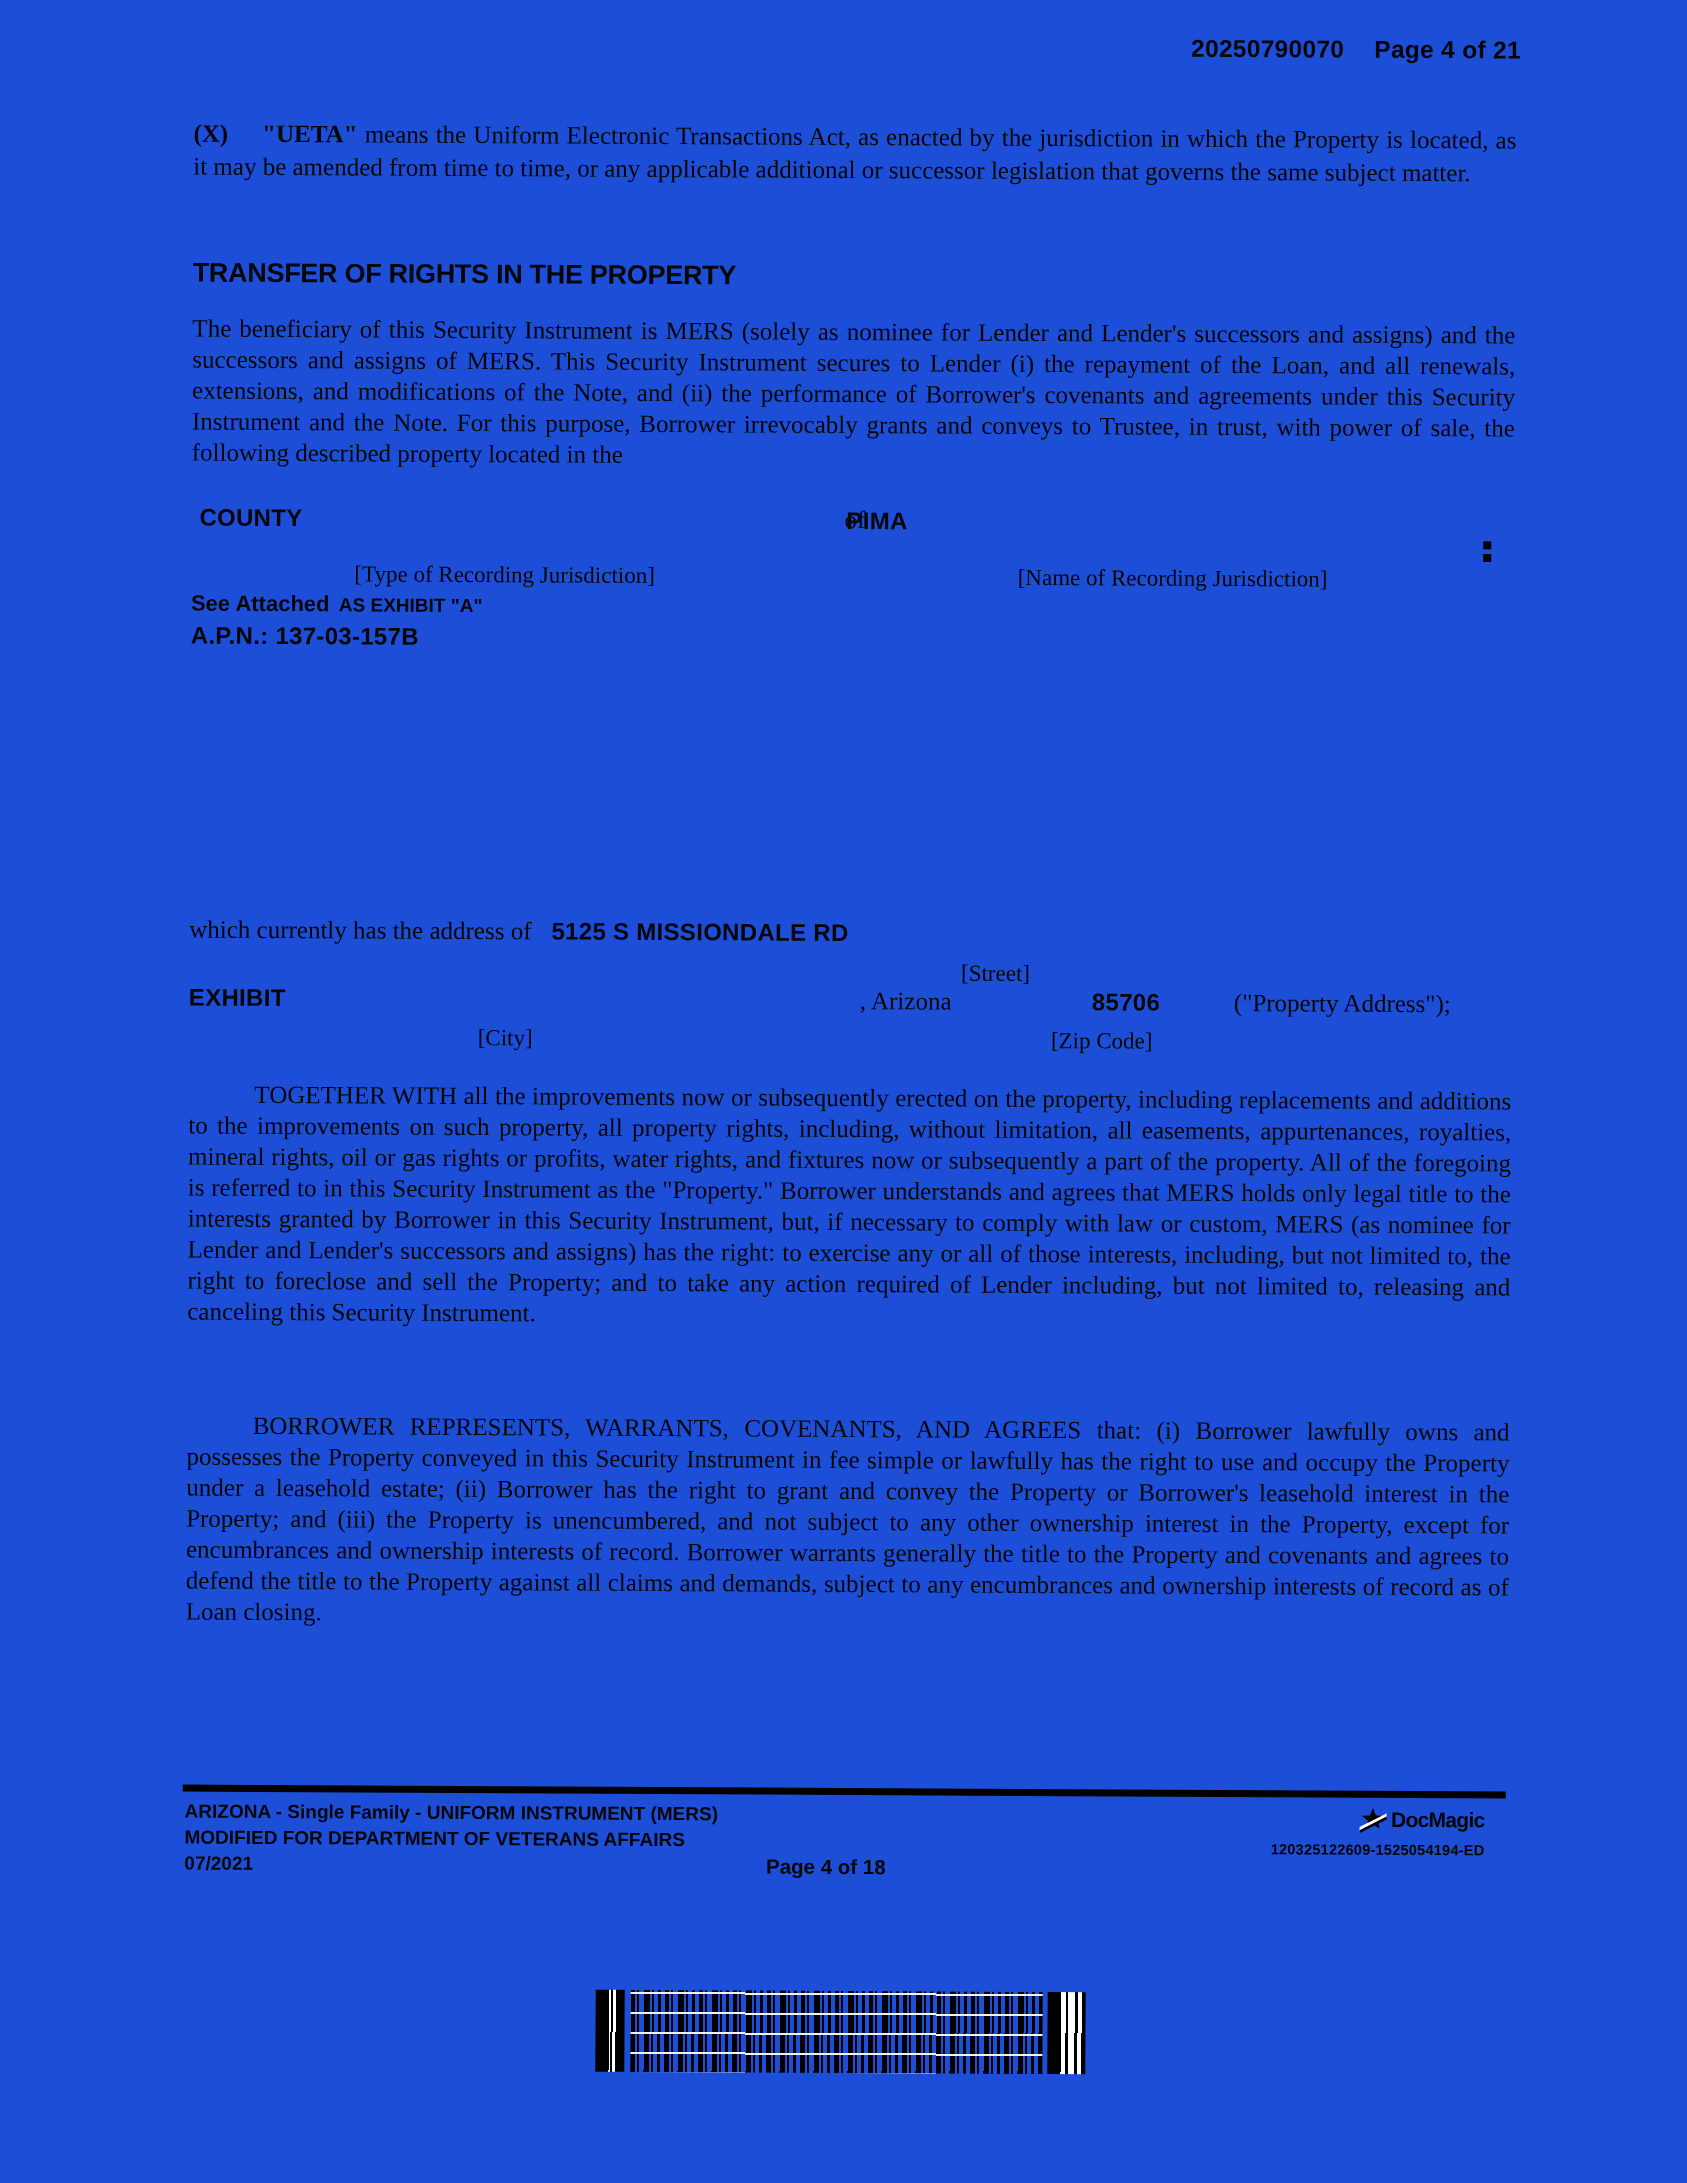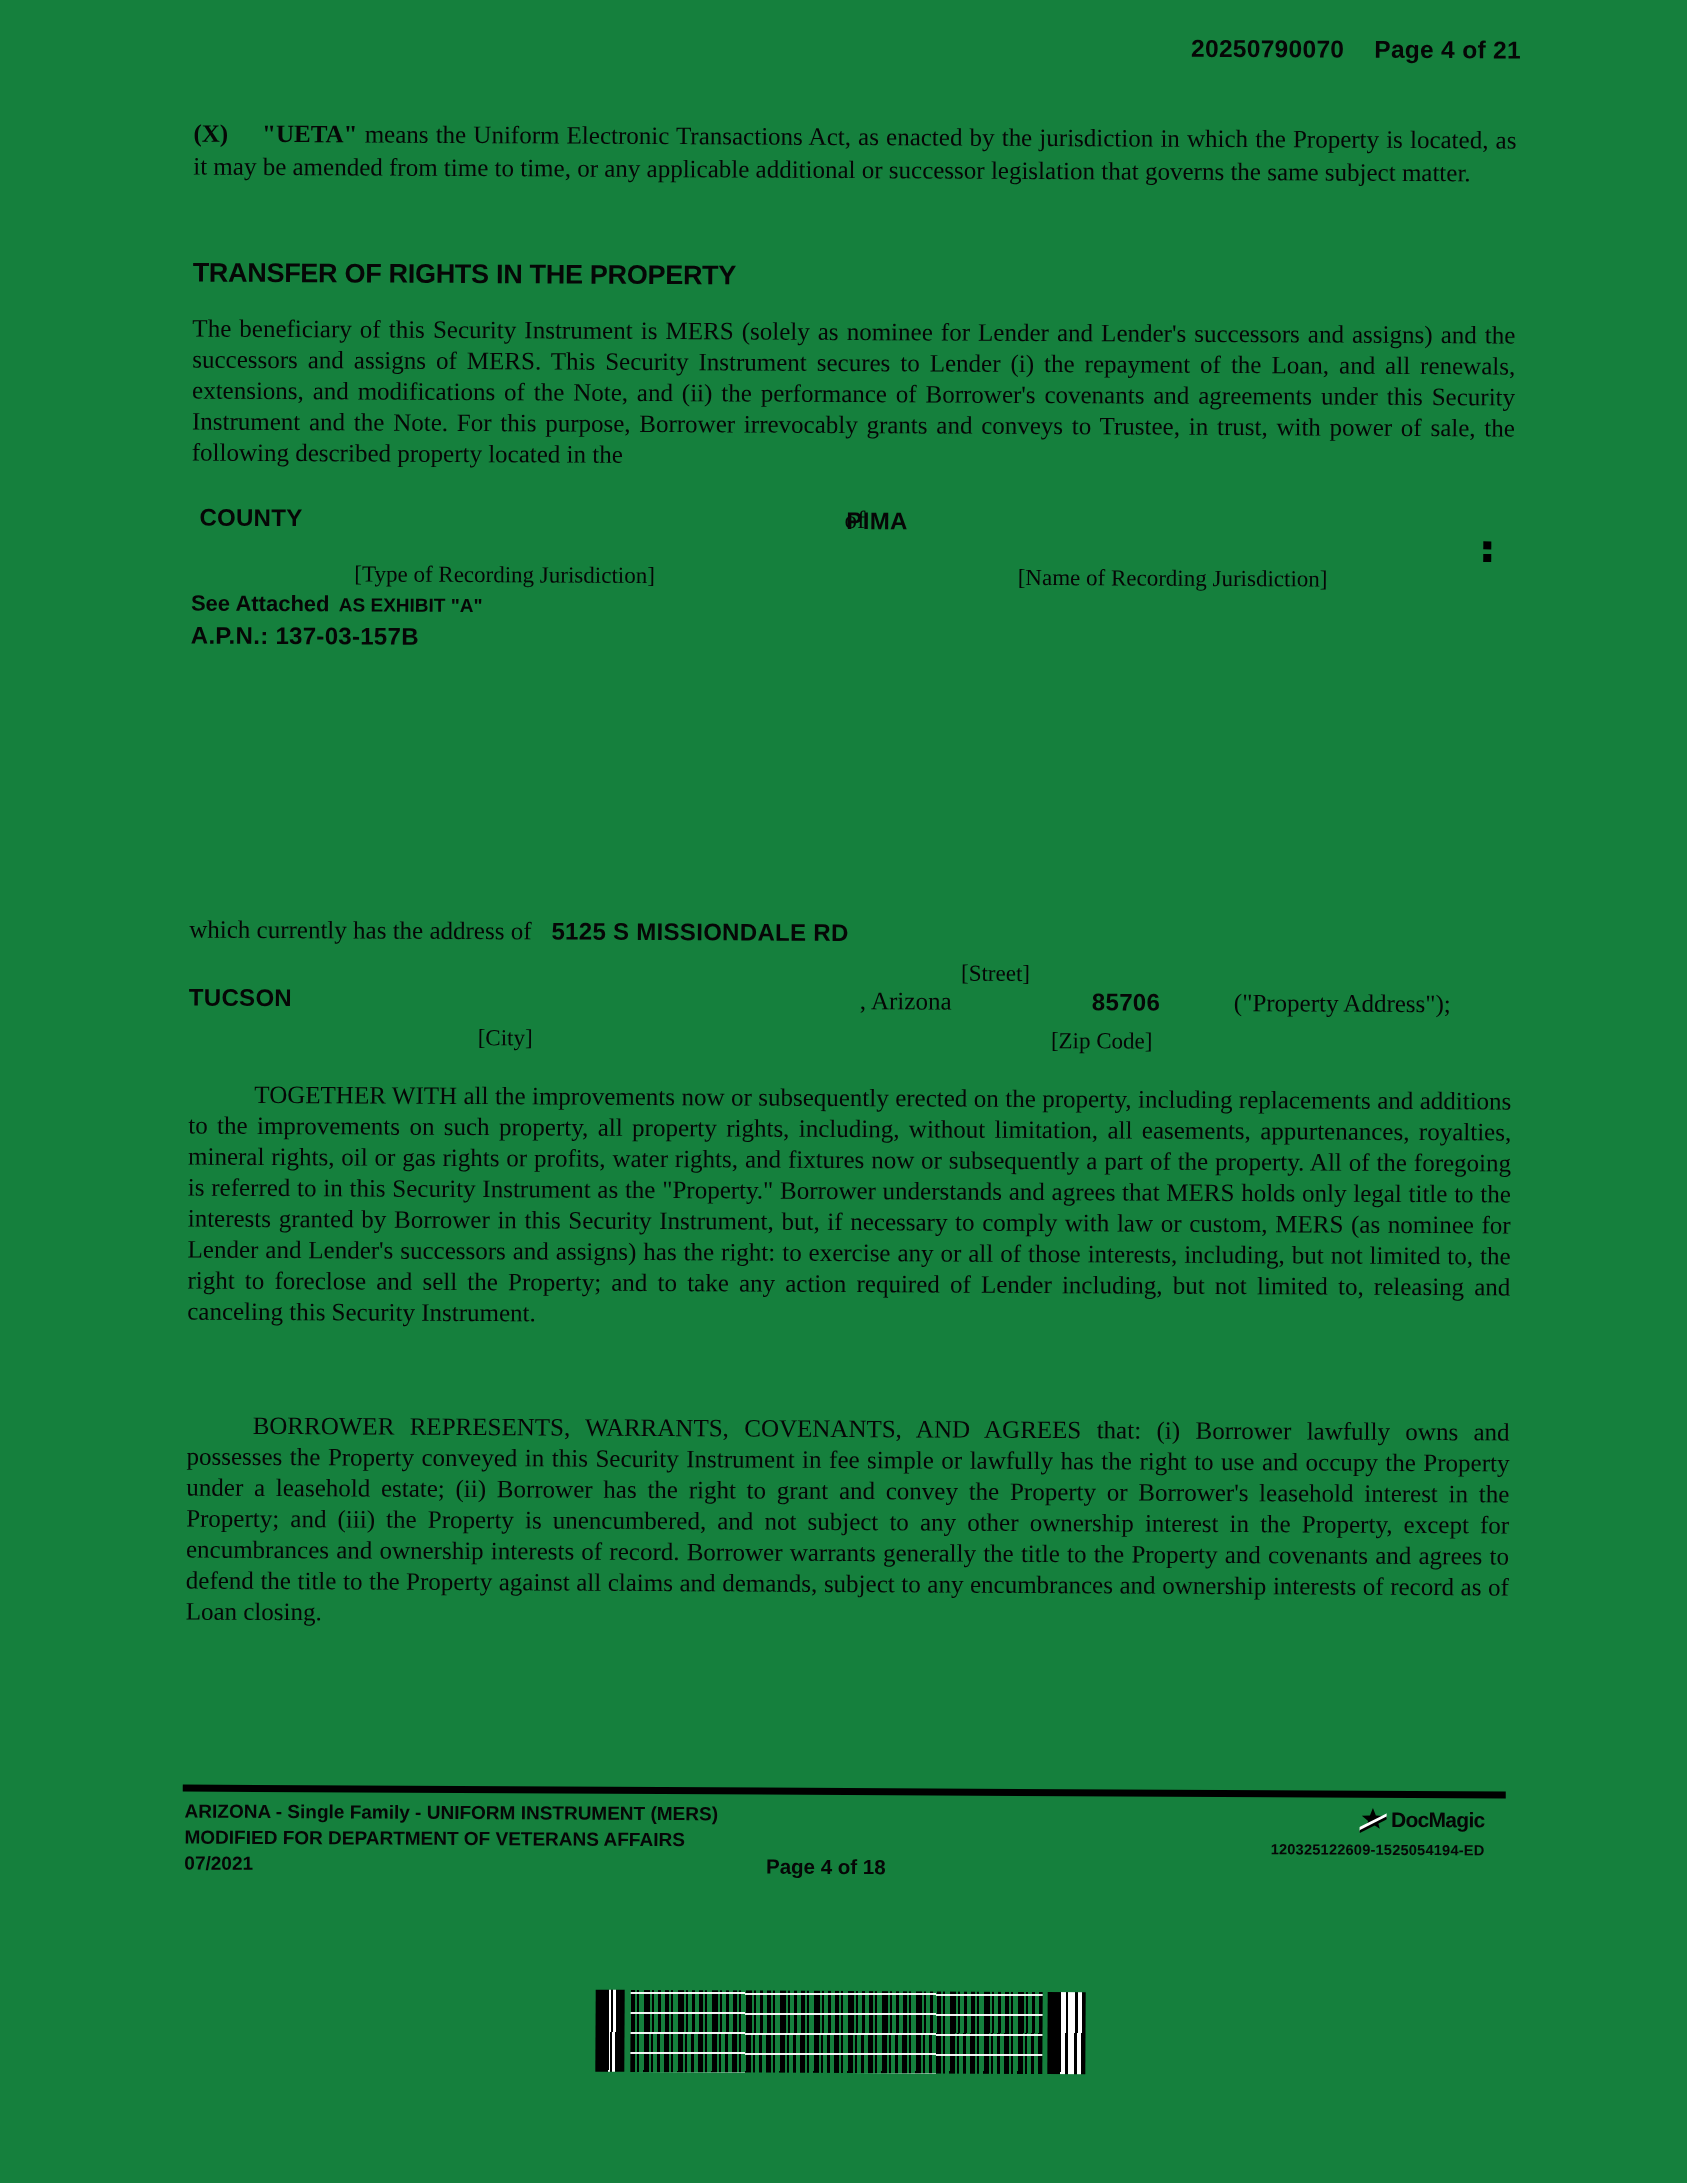--- a/index.html
+++ b/index.html
@@ -1,16 +1,16 @@
 <!DOCTYPE html>
 <html style="font-size:10.6px"><head>
 <meta charset="utf-8">
 <style>
   html,body{margin:0;padding:0;background:#e8e8e8;}
-  .page{position:relative;width:1687px;height:2183px;background:#15803d;overflow:hidden;color:#050505;margin:0 auto;}
+  .page{position:relative;width:1687px;height:2183px;background:#1d4ed8;overflow:hidden;color:#050505;margin:0 auto;}
   .rot{position:absolute;inset:0;transform:rotate(0.3deg);transform-origin:50% 45%;}
   .abs{position:absolute;}
   p{margin:0;}
   .serif{font-family:"Liberation Serif","DejaVu Serif",serif;font-size:25px;line-height:31px;color:#060606;}
   .sans{font-family:"Liberation Sans","DejaVu Sans",sans-serif;color:#060606;}
   .w{width:1323px;}
   .just{text-align:justify;}
   .ind{text-indent:66px;}
   .lh50{line-height:33px;}
   .hdr{font-weight:700;font-size:24.5px;letter-spacing:0.3px;white-space:nowrap;}
@@ -66,21 +66,21 @@
     <div class="abs sans" style="top:594px;left:189px;white-space:nowrap;">
       <span class="see">See Attached</span><span class="exhibit">AS EXHIBIT "A"</span>
     </div>
     <div class="abs sans apn" style="top:625px;left:189px;">A.P.N.: 137-03-157B</div>
 
     <div class="abs addr-line" style="top:917px;left:189px;">
       <span class="serif">which currently has the address of</span><span class="sans val addr-street">5125 S MISSIONDALE RD</span>
     </div>
     <span class="abs serif cap" style="top:957px;left:913px;width:165px;">[Street]</span>
 
-    <span class="abs sans val" style="top:987px;left:189px;">TUCSON</span>
+    <span class="abs sans val" style="top:987px;left:189px;">EXHIBIT</span>
     <span class="abs serif" style="top:985px;left:860px;">, Arizona</span>
     <span class="abs sans val" style="top:987px;left:1052px;margin-left:40px;">85706</span>
     <span class="abs serif" style="top:985px;left:1234px;">("Property Address");</span>
 
     <span class="abs serif cap" style="top:1024px;left:423px;width:165px;">[City]</span>
     <span class="abs serif cap" style="top:1024px;left:1006px;width:192px;">[Zip Code]</span>
 
     <p class="abs serif w just ind" style="top:1082px;left:189px;">TOGETHER WITH all the improvements now or subsequently erected on the property, including replacements and additions to the improvements on such property, all property rights, including, without limitation, all easements, appurtenances, royalties, mineral rights, oil or gas rights or profits, water rights, and fixtures now or subsequently a part of the property. All of the foregoing is referred to in this Security Instrument as the "Property." Borrower understands and agrees that MERS holds only legal title to the interests granted by Borrower in this Security Instrument, but, if necessary to comply with law or custom, MERS (as nominee for Lender and Lender's successors and assigns) has the right: to exercise any or all of those interests, including, but not limited to, the right to foreclose and sell the Property; and to take any action required of Lender including, but not limited to, releasing and canceling this Security Instrument.</p>
     <p class="abs serif w just ind" style="top:1413px;left:189px;">BORROWER REPRESENTS, WARRANTS, COVENANTS, AND AGREES that: (i) Borrower lawfully owns and possesses the Property conveyed in this Security Instrument in fee simple or lawfully has the right to use and occupy the Property under a leasehold estate; (ii) Borrower has the right to grant and convey the Property or Borrower's leasehold interest in the Property; and (iii) the Property is unencumbered, and not subject to any other ownership interest in the Property, except for encumbrances and ownership interests of record. Borrower warrants generally the title to the Property and covenants and agrees to defend the title to the Property against all claims and demands, subject to any encumbrances and ownership interests of record as of Loan closing.</p>
 

